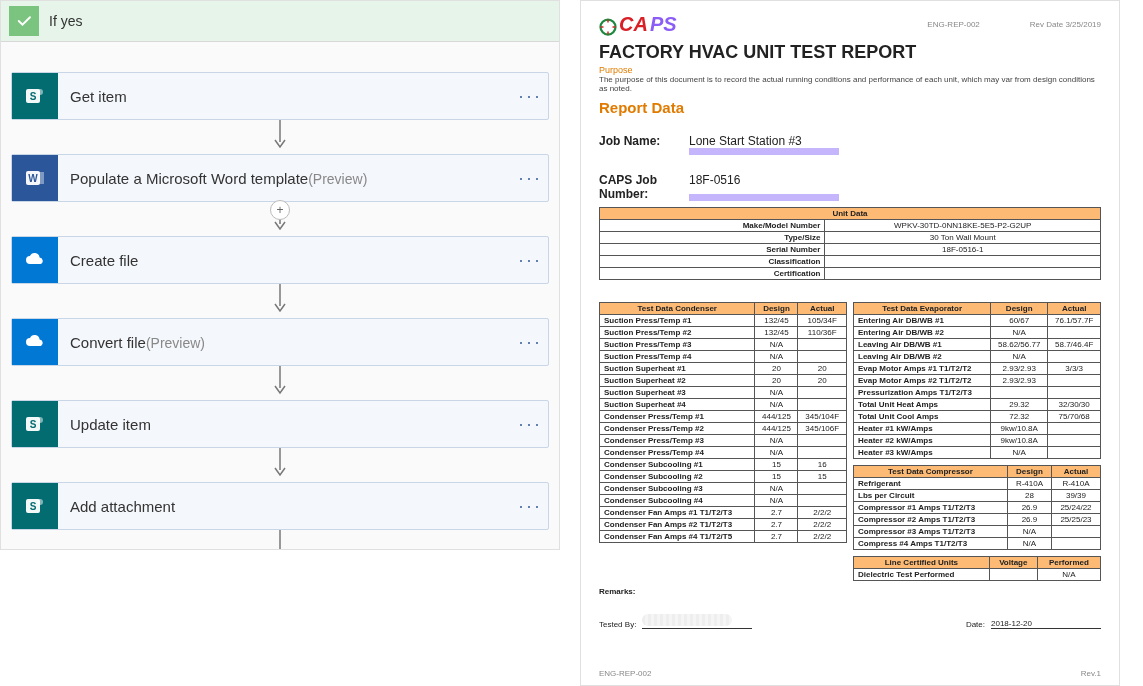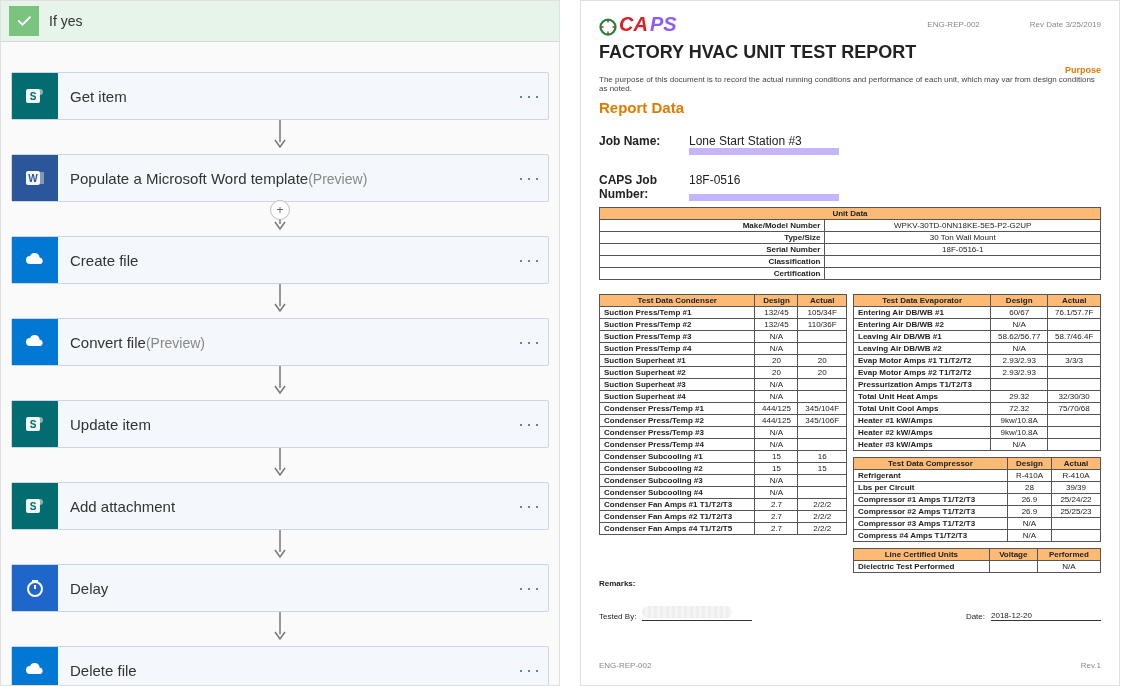--- a/index.html
+++ b/index.html
@@ -8,21 +8,21 @@
     font-family: 'Segoe UI', Tahoma, sans-serif;
     background: #fff;
     width: 1143px;
     height: 686px;
     display: flex;
     gap: 20px;
   }
   
   .flow-panel {
     width: 560px;
-    height: 686px;
+    height: 550px;
     box-sizing: border-box;
     padding: 0;
     background: #fafafa;
     border: 1px solid #e0e0e0;
     overflow: hidden;
   }
   .condition-bar {
     background: #e6f4ea;
     height: 40px;
     display: flex;
@@ -139,21 +139,21 @@
     font-size: 20px;
     font-style: italic;
   }
   .logo-gear {
     width: 18px; height: 18px;
   }
   .logo-red { color: #d92027; }
   .logo-blue { color: #8b5cf6; }
   .doc-meta { font-size: 8px; color: #888; display:flex; gap:50px;}
   .doc-title { font-size: 18px; font-weight: 700; margin-top: 6px; }
-  .purpose-label { color: #e07b00; font-weight: 700; font-size: 9px; margin-top:2px;text-align:right;}
+  .purpose-label { color: #e07b00; font-weight: 400; font-size: 9px; margin-top:2px;}
   .purpose-text { font-size: 8px; color: #444; }
   .section-label { color: #e07b00; font-weight: 700; font-size: 15px; margin-top:6px;}
   .info-row { display:flex; font-size:12px; margin-top:18px;}
   .info-row .k { width:90px; font-weight:700;}
   .info-row .v { border-bottom:7px solid #c4b5fd; min-width:150px;}
   table.tbl {
     border-collapse: collapse;
     width: 100%;
     font-size: 8px;
     margin-top:6px;
@@ -164,21 +164,21 @@
     text-align: center;
   }
   table.tbl th { background: #fdba74; font-weight: 700; }
   table.tbl td.label { text-align: left; font-weight:700; }
   .two-col {
     display: flex;
     gap: 6px;
     margin-top:6px;
   }
   .two-col > div { flex:1; }
-  .two-col table.tbl { margin-top:8px; }
+  .two-col table.tbl { margin-top:16px; }
   .two-col .stack table.tbl + table.tbl { margin-top:6px; }
   .remarks { font-size:8px; font-weight:700; margin-top:6px;}
   .signrow { display:flex; justify-content:space-between; font-size:8px; margin-top:18px;}
   .signrow .slot { display:flex; align-items:flex-end; gap:6px;}
   .signrow .slot .line { border-bottom:1px solid #333; min-width:110px; display:inline-block;}
   .sign-blur {
     display:inline-block;
     width: 90px; height:12px;
     background: repeating-linear-gradient(90deg,#eee,#eee 3px,#f5f5f5 3px,#f5f5f5 6px);
     border-radius:6px;

